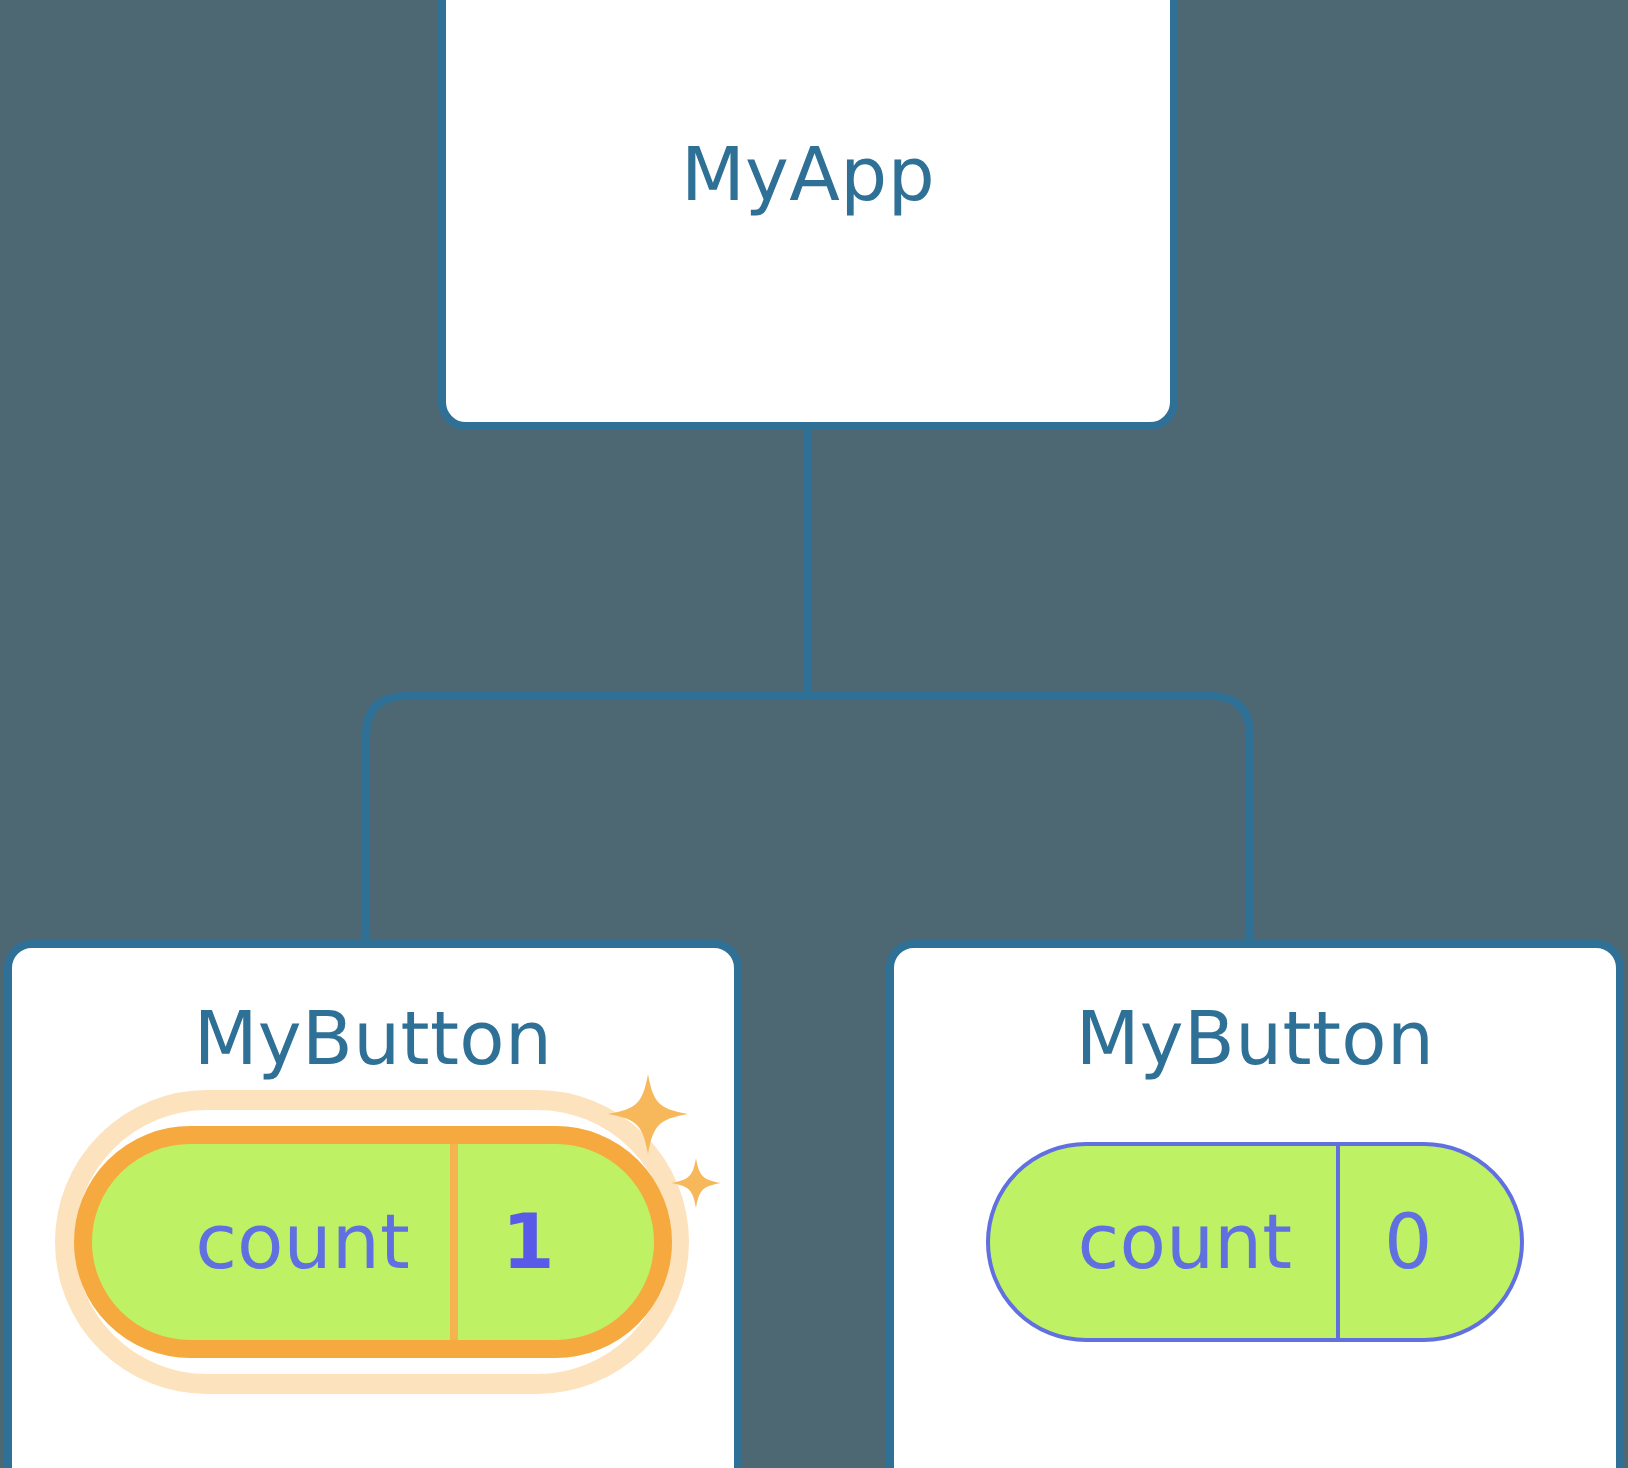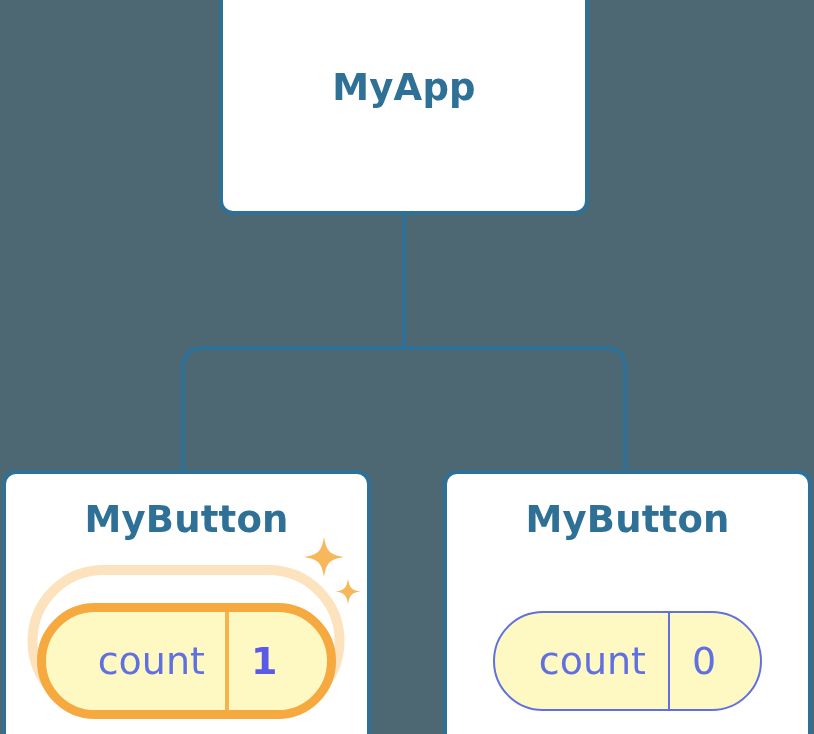--- a/index.html
+++ b/index.html
@@ -56,43 +56,42 @@
     height: 300px;
     border-radius: 14px;
     padding-top: 26px;
   }
   #node-child-left  { left: 2px;   width: 369px; }
   #node-child-right { left: 443px; width: 369px; }
 
   .node-title {
     color: #2e7096;
     font-size: 37px;
-    font-weight: 700;
+    font-weight: 400;
     letter-spacing: 0.2px;
     line-height: 1.1;
     white-space: nowrap;
   }
 
   
   .pill-wrap {
     position: relative;
     margin-top: 22px;
     display: flex;
     align-items: center;
     justify-content: center;
   }
 
   .pill {
     position: relative;
     display: flex;
     align-items: stretch;
-    background: #fef9c3;
+    background: #bef264;
     box-sizing: border-box;
     z-index: 2;
-    margin-top: 40px;
   }
 
   
   .pill.plain {
     border: 2px solid #6170e0;
     border-radius: 999px;
     height: 100px;
   }
   .pill.plain .pill-key {
     padding: 0 22px 0 44px;

